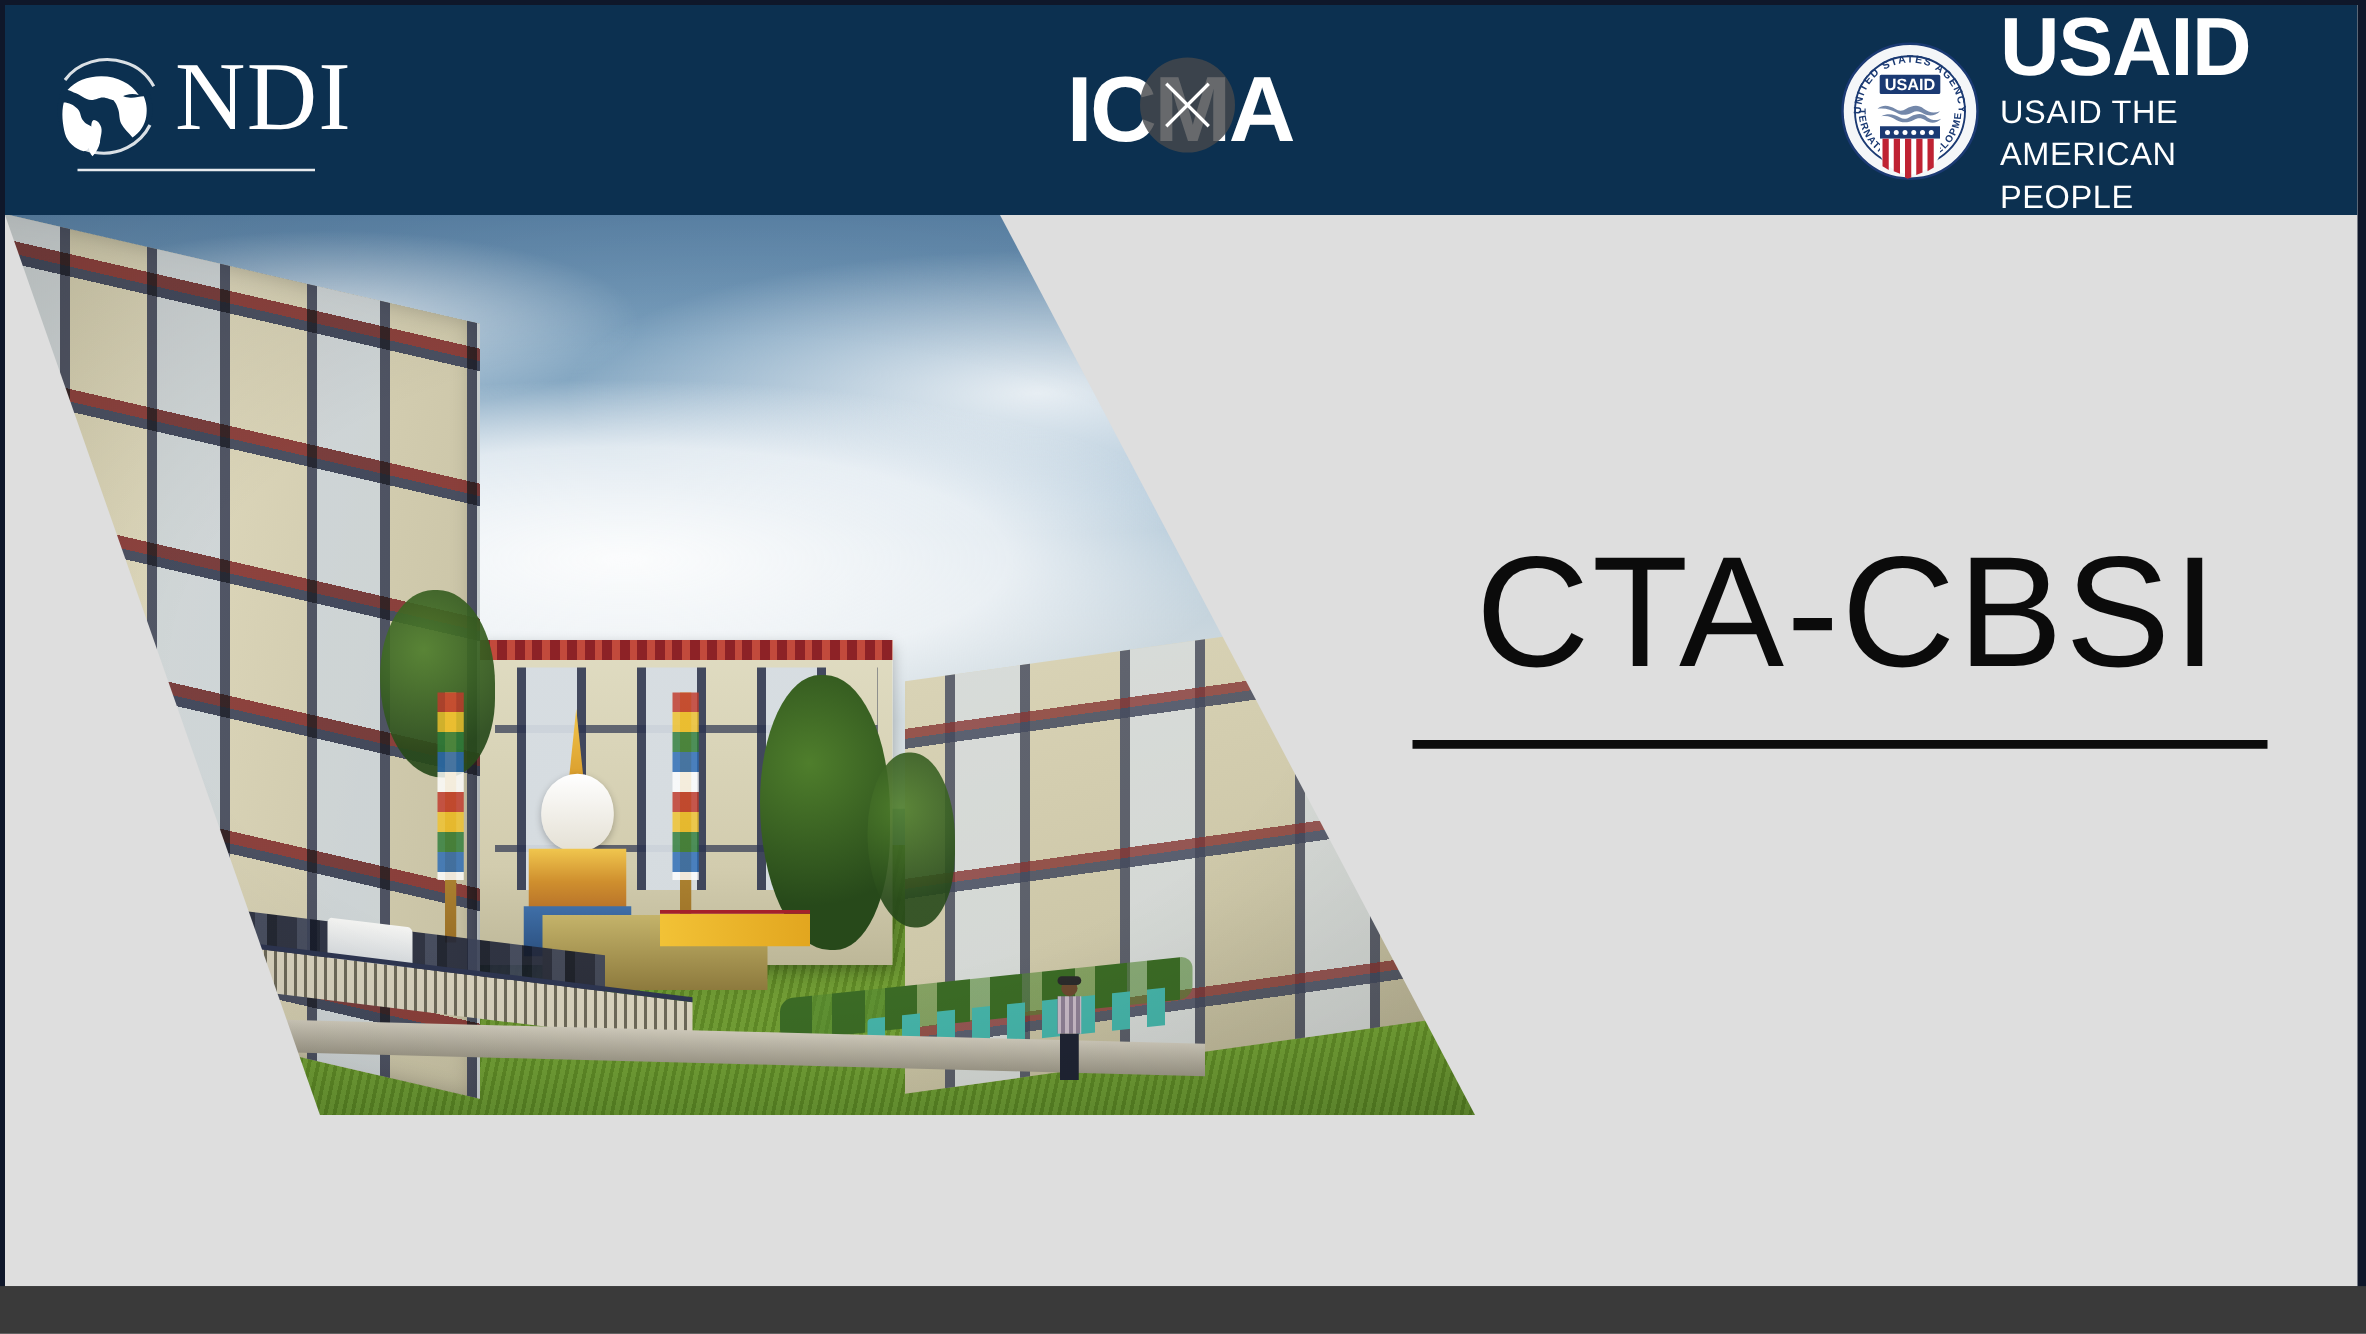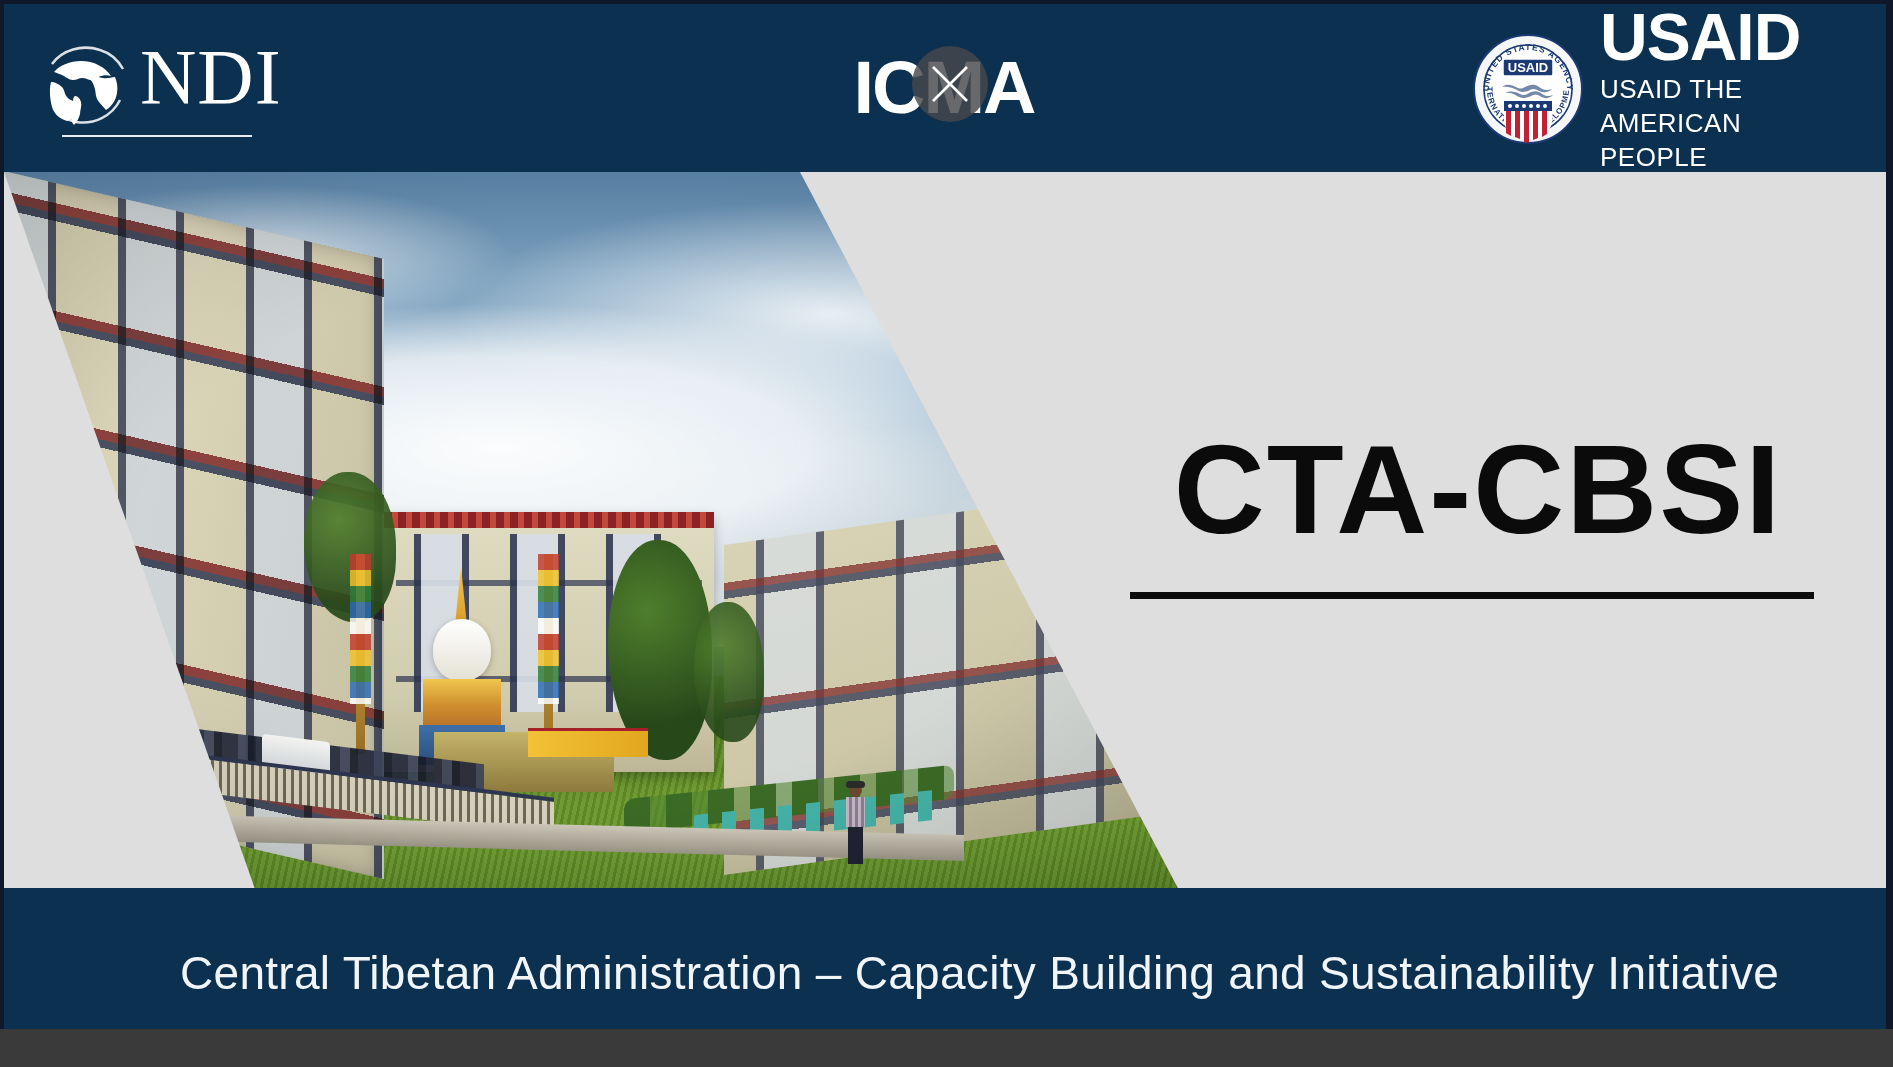--- a/index.html
+++ b/index.html
@@ -372,21 +372,21 @@
   .photo-vignette {
     position: absolute; inset: 0;
     background: radial-gradient(ellipse 85% 80% at 50% 50%, rgba(0,0,0,0) 45%, rgba(0,0,0,.18) 100%);
   }
 
   
   .title-block { position: absolute; left: 1124px; top: 420px; width: 700px; }
   .title-text {
     color: #0b0b0b;
     font-family: "Liberation Sans", sans-serif;
-    font-weight: 700;
+    font-weight: 400;
     font-size: 126px;
     line-height: 132px;
     letter-spacing: 2px;
     text-align: center;
     white-space: nowrap;
   }
   .title-rule {
     margin-top: 36px;
     margin-left: 2px;
     width: 684px;
@@ -525,19 +525,16 @@
         </div>
         <div class="photo-vignette"></div>
       </div>
     </div>
 
     <div class="title-block">
       <div class="title-text">CTA-CBSI</div>
       <div class="title-rule"></div>
     </div>
 
-    <div class="footer-band">
-      <div class="footer-text">Central Tibetan Administration – Capacity Building and Sustainability Initiative</div>
-    </div>
 
     <div class="bottom-hairline"></div>
   </div>
 </div>
 
 </body></html>

